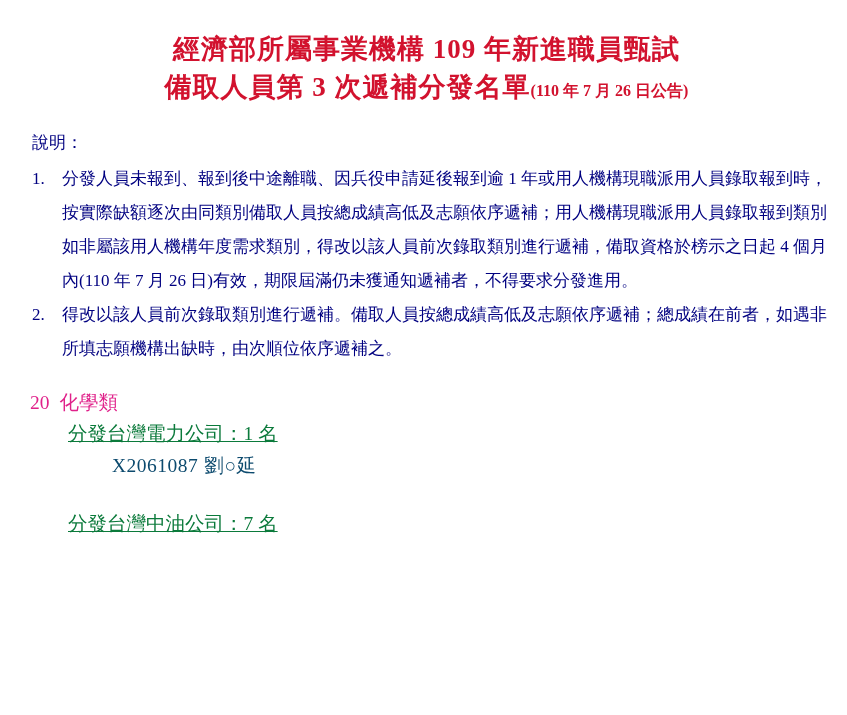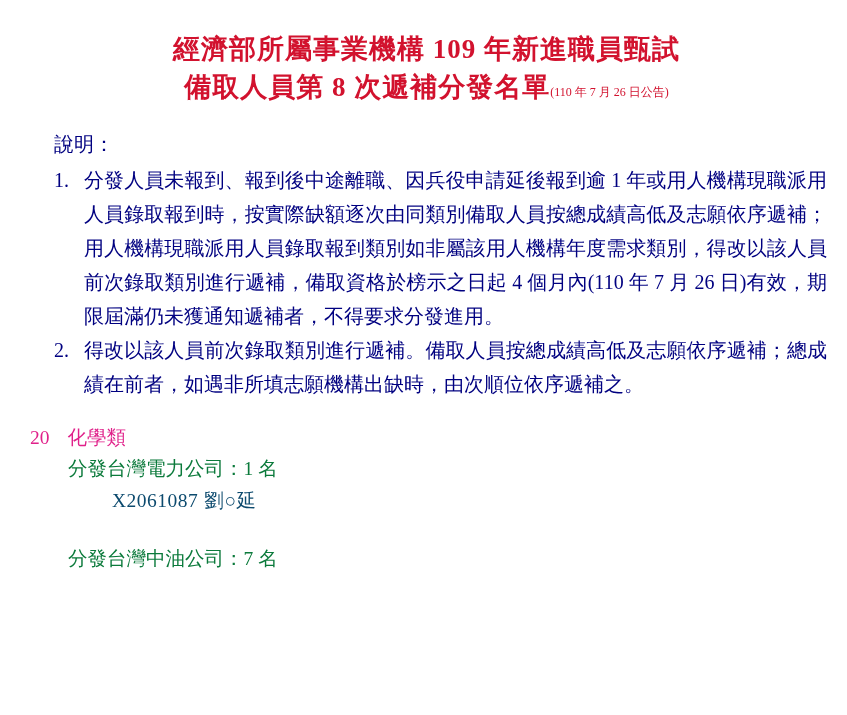--- a/index.html
+++ b/index.html
@@ -29,32 +29,31 @@
     font-weight: bold;
     letter-spacing: 1px;
     margin-top: 12px;
   }
   .title-line {
     font-size: 27px;
     line-height: 38px;
     white-space: nowrap;
   }
   .title-line .note {
-    font-size: 12px;
-    font-weight: normal;
+    font-size: 16px;
+    font-weight: bold;
     letter-spacing: 0;
     text-align: right;
   }
 
   
   .body-block {
     margin-top: 16px;
-    font-size: 20px;
+    font-size: 17px;
     line-height: 34px;
-    margin-left: 22px;
   }
   .note-label {
     margin-left: 6px;
     margin-bottom: 2px;
   }
   .numbered {
     display: flex;
     align-items: flex-start;
     margin-left: 6px;
   }
@@ -76,26 +75,27 @@
   }
   .section {
     margin-bottom: 26px;
   }
   .sec-head {
     color: #e0218a;
     margin-left: 4px;
     line-height: 30px;
   }
   .sec-head .code {
-    margin-right: 18px;
+    margin-right: 10px;
   }
   .sec-org {
     color: #0b7a3b;
     margin-left: 42px;
     line-height: 32px;
+    text-decoration: underline;
   }
   .sec-names {
     color: #0c4a6e;
     margin-left: 86px;
     line-height: 32px;
     letter-spacing: 0.5px;
   }
   .sec-names .name-item {
     display: inline-block;
     margin-right: 30px;
@@ -106,21 +106,21 @@
   }
 </style>
 </head>
 <body>
 
 <div class="page">
 
   <div class="title-block">
     <div class="title-line">經濟部所屬事業機構 109 年新進職員甄試</div>
     <div class="title-line">
-      <span>備取人員第 8 次遞補分發名單</span><span class="note">(110 年 7 月 26 日公告)</span>
+      <span>備取人員第 3 次遞補分發名單</span><span class="note">(110 年 7 月 26 日公告)</span>
     </div>
   </div>
 
   <div class="body-block">
     <div class="note-label">說明：</div>
 
     <div class="numbered">
       <div class="num">1.</div>
       <div class="num-text">分發人員未報到、報到後中途離職、因兵役申請延後報到逾 1 年或用人機構現職派用人員錄取報到時，按實際缺額逐次由同類別備取人員按總成績高低及志願依序遞補；用人機構現職派用人員錄取報到類別如非屬該用人機構年度需求類別，得改以該人員前次錄取類別進行遞補，備取資格於榜示之日起 4 個月內(110 年 7 月 26 日)有效，期限屆滿仍未獲通知遞補者，不得要求分發進用。</div>
     </div>

